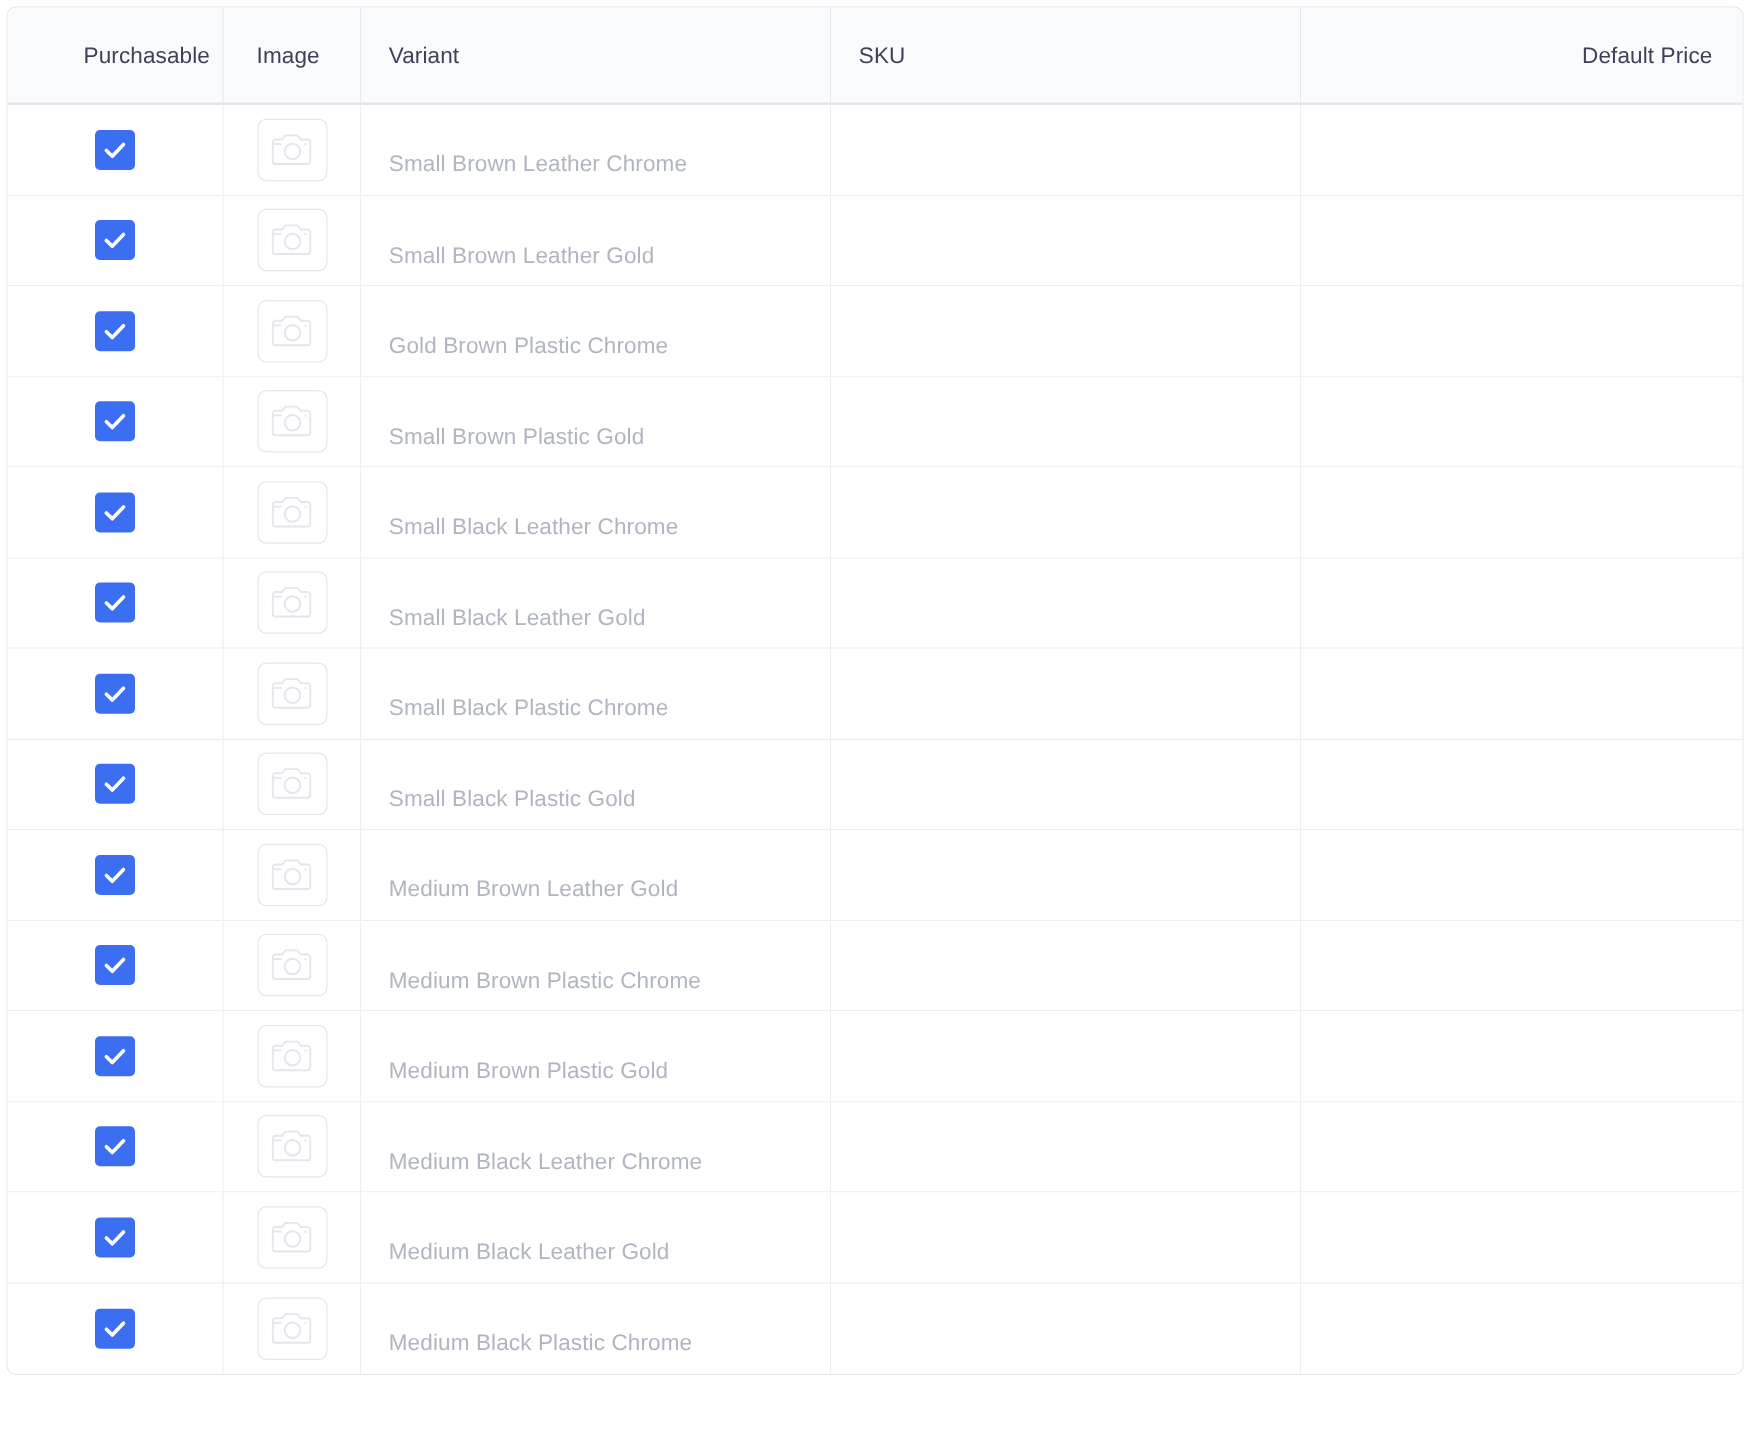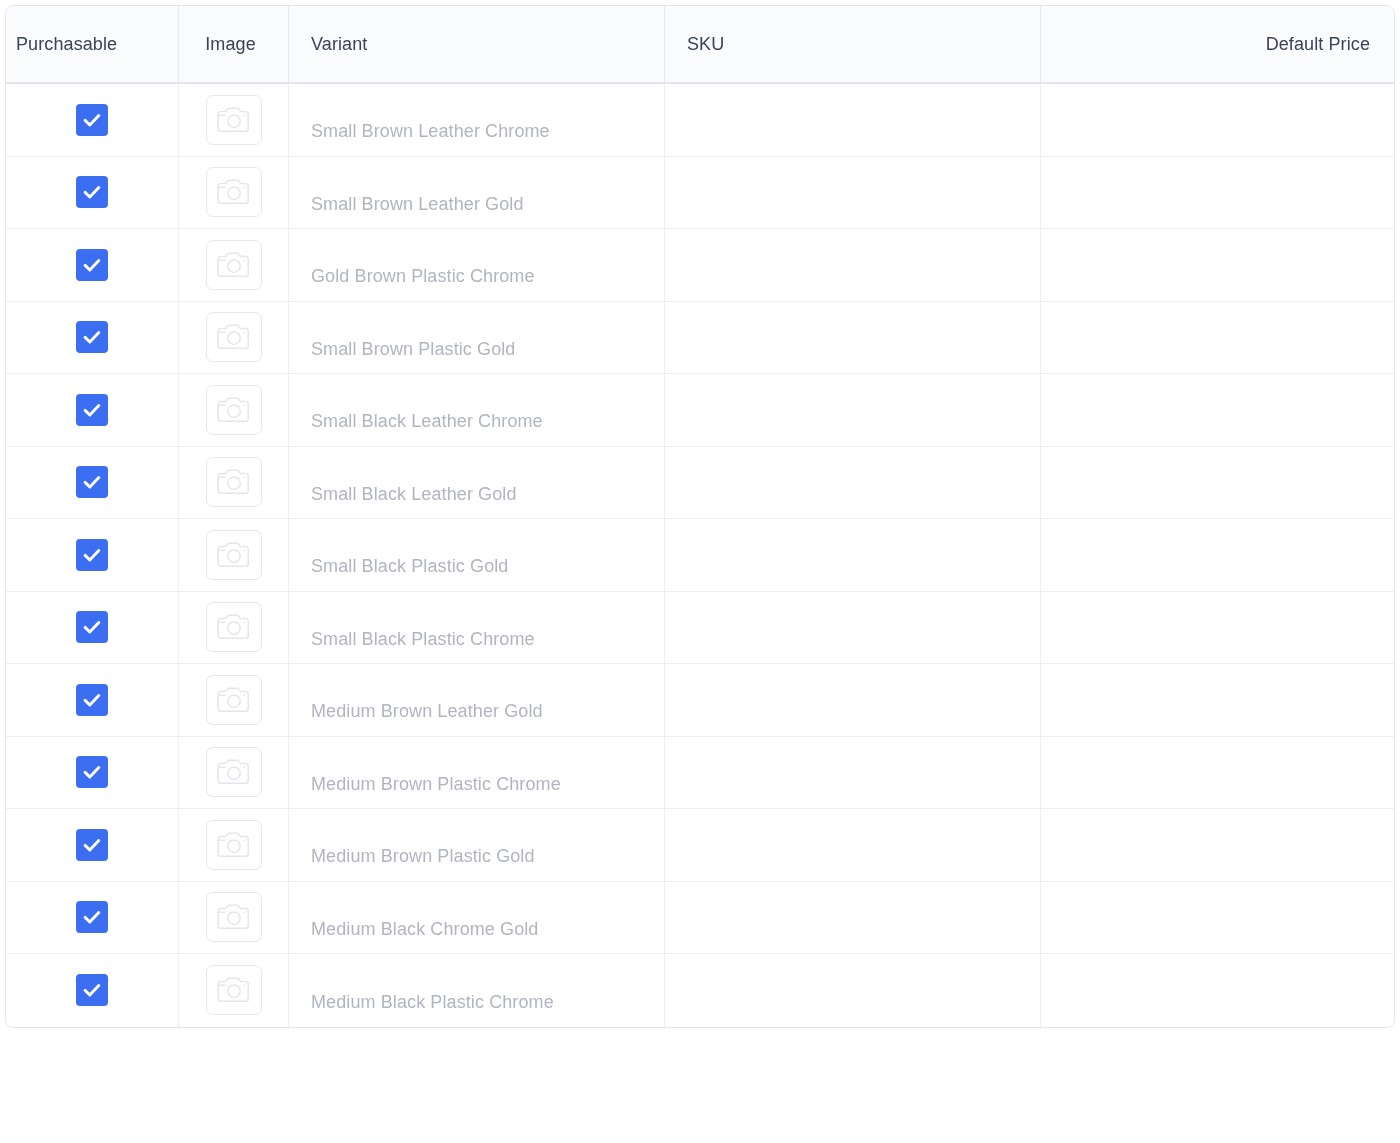--- a/index.html
+++ b/index.html
@@ -43,21 +43,21 @@
     letter-spacing: 0.1px;
     height: 78px;
     padding: 0 28px;
     text-align: left;
     vertical-align: middle;
     border-bottom: 2px solid #e3e6ec;
     border-right: 1px solid #e6e9ef;
     white-space: nowrap;
   }
   thead th:last-child { border-right: none; }
-  th.col-purchasable { width: 173px; text-align: left; padding: 0 10px; }
+  th.col-purchasable { width: 173px; text-align: right; padding: 0 10px; }
   th.col-image       { width: 110px; padding-left: 22px; text-align: center; }
   th.col-variant     { width: 376px; padding-left: 22px; }
   th.col-sku         { width: 376px; padding-left: 22px; }
   th.col-price       { width: 353px; text-align: right; padding-right: 24px; }
 
   
   tbody td {
     height: 72.5px;
     padding: 0;
     border-bottom: 1px solid #eceef2;
@@ -282,60 +282,60 @@
           <td class="cell-purchasable"><span class="checkbox" role="checkbox" aria-checked="true"><svg viewBox="0 0 24 24" aria-hidden="true">
                 <path d="M4.5 12.4 L9.6 17.4 L19.4 7.2" fill="none" stroke="#ffffff" stroke-width="3.2" stroke-linecap="round" stroke-linejoin="round"></path>
               </svg></span></td>
           <td class="cell-image"><span class="img-placeholder"><svg viewBox="0 0 34 26" aria-hidden="true">
                 <path d="M1.2 6.8 a2.2 2.2 0 0 1 2.2-2.2 h5.4 l1.9-2.6 a1.6 1.6 0 0 1 1.3-.7 h8.4 a1.6 1.6 0 0 1 1.3 .7 l1.9 2.6 h5.4 a2.2 2.2 0 0 1 2.2 2.2 v15.2 a2.2 2.2 0 0 1 -2.2 2.2 h-25.6 a2.2 2.2 0 0 1 -2.2 -2.2 z" fill="none" stroke="#e3e6ec" stroke-width="1.5"></path>
                 <circle cx="17" cy="14.2" r="6.2" fill="none" stroke="#e3e6ec" stroke-width="1.5"></circle>
                 <circle cx="27.4" cy="8.4" r="0.95" fill="#e3e6ec"></circle>
                 <path d="M1.2 8.2 h7.2" fill="none" stroke="#e3e6ec" stroke-width="1.4"></path>
               </svg></span></td>
           <td class="cell-variant">
+            <span class="variant-text">Small Black Plastic Chrome</span>
+          </td>
+          <td class="cell-sku">
+            <input type="text" class="cell-input" style="">
+          </td>
+          <td class="cell-price">
+            <input type="text" class="cell-input align-right" style="">
+          </td>
+        </tr>
+        <tr>
+          <td class="cell-purchasable"><span class="checkbox" role="checkbox" aria-checked="true"><svg viewBox="0 0 24 24" aria-hidden="true">
+                <path d="M4.5 12.4 L9.6 17.4 L19.4 7.2" fill="none" stroke="#ffffff" stroke-width="3.2" stroke-linecap="round" stroke-linejoin="round"></path>
+              </svg></span></td>
+          <td class="cell-image"><span class="img-placeholder"><svg viewBox="0 0 34 26" aria-hidden="true">
+                <path d="M1.2 6.8 a2.2 2.2 0 0 1 2.2-2.2 h5.4 l1.9-2.6 a1.6 1.6 0 0 1 1.3-.7 h8.4 a1.6 1.6 0 0 1 1.3 .7 l1.9 2.6 h5.4 a2.2 2.2 0 0 1 2.2 2.2 v15.2 a2.2 2.2 0 0 1 -2.2 2.2 h-25.6 a2.2 2.2 0 0 1 -2.2 -2.2 z" fill="none" stroke="#e3e6ec" stroke-width="1.5"></path>
+                <circle cx="17" cy="14.2" r="6.2" fill="none" stroke="#e3e6ec" stroke-width="1.5"></circle>
+                <circle cx="27.4" cy="8.4" r="0.95" fill="#e3e6ec"></circle>
+                <path d="M1.2 8.2 h7.2" fill="none" stroke="#e3e6ec" stroke-width="1.4"></path>
+              </svg></span></td>
+          <td class="cell-variant">
             <span class="variant-text">Small Black Plastic Gold</span>
           </td>
           <td class="cell-sku">
             <input type="text" class="cell-input" style="">
           </td>
           <td class="cell-price">
             <input type="text" class="cell-input align-right" style="">
           </td>
         </tr>
         <tr>
           <td class="cell-purchasable"><span class="checkbox" role="checkbox" aria-checked="true"><svg viewBox="0 0 24 24" aria-hidden="true">
                 <path d="M4.5 12.4 L9.6 17.4 L19.4 7.2" fill="none" stroke="#ffffff" stroke-width="3.2" stroke-linecap="round" stroke-linejoin="round"></path>
               </svg></span></td>
           <td class="cell-image"><span class="img-placeholder"><svg viewBox="0 0 34 26" aria-hidden="true">
                 <path d="M1.2 6.8 a2.2 2.2 0 0 1 2.2-2.2 h5.4 l1.9-2.6 a1.6 1.6 0 0 1 1.3-.7 h8.4 a1.6 1.6 0 0 1 1.3 .7 l1.9 2.6 h5.4 a2.2 2.2 0 0 1 2.2 2.2 v15.2 a2.2 2.2 0 0 1 -2.2 2.2 h-25.6 a2.2 2.2 0 0 1 -2.2 -2.2 z" fill="none" stroke="#e3e6ec" stroke-width="1.5"></path>
                 <circle cx="17" cy="14.2" r="6.2" fill="none" stroke="#e3e6ec" stroke-width="1.5"></circle>
                 <circle cx="27.4" cy="8.4" r="0.95" fill="#e3e6ec"></circle>
                 <path d="M1.2 8.2 h7.2" fill="none" stroke="#e3e6ec" stroke-width="1.4"></path>
               </svg></span></td>
           <td class="cell-variant">
-            <span class="variant-text">Small Black Plastic Chrome</span>
-          </td>
-          <td class="cell-sku">
-            <input type="text" class="cell-input" style="">
-          </td>
-          <td class="cell-price">
-            <input type="text" class="cell-input align-right" style="">
-          </td>
-        </tr>
-        <tr>
-          <td class="cell-purchasable"><span class="checkbox" role="checkbox" aria-checked="true"><svg viewBox="0 0 24 24" aria-hidden="true">
-                <path d="M4.5 12.4 L9.6 17.4 L19.4 7.2" fill="none" stroke="#ffffff" stroke-width="3.2" stroke-linecap="round" stroke-linejoin="round"></path>
-              </svg></span></td>
-          <td class="cell-image"><span class="img-placeholder"><svg viewBox="0 0 34 26" aria-hidden="true">
-                <path d="M1.2 6.8 a2.2 2.2 0 0 1 2.2-2.2 h5.4 l1.9-2.6 a1.6 1.6 0 0 1 1.3-.7 h8.4 a1.6 1.6 0 0 1 1.3 .7 l1.9 2.6 h5.4 a2.2 2.2 0 0 1 2.2 2.2 v15.2 a2.2 2.2 0 0 1 -2.2 2.2 h-25.6 a2.2 2.2 0 0 1 -2.2 -2.2 z" fill="none" stroke="#e3e6ec" stroke-width="1.5"></path>
-                <circle cx="17" cy="14.2" r="6.2" fill="none" stroke="#e3e6ec" stroke-width="1.5"></circle>
-                <circle cx="27.4" cy="8.4" r="0.95" fill="#e3e6ec"></circle>
-                <path d="M1.2 8.2 h7.2" fill="none" stroke="#e3e6ec" stroke-width="1.4"></path>
-              </svg></span></td>
-          <td class="cell-variant">
             <span class="variant-text">Medium Brown Leather Gold</span>
           </td>
           <td class="cell-sku">
             <input type="text" class="cell-input" style="">
           </td>
           <td class="cell-price">
             <input type="text" class="cell-input align-right" style="">
           </td>
         </tr>
         <tr>
@@ -382,21 +382,41 @@
           <td class="cell-purchasable"><span class="checkbox" role="checkbox" aria-checked="true"><svg viewBox="0 0 24 24" aria-hidden="true">
                 <path d="M4.5 12.4 L9.6 17.4 L19.4 7.2" fill="none" stroke="#ffffff" stroke-width="3.2" stroke-linecap="round" stroke-linejoin="round"></path>
               </svg></span></td>
           <td class="cell-image"><span class="img-placeholder"><svg viewBox="0 0 34 26" aria-hidden="true">
                 <path d="M1.2 6.8 a2.2 2.2 0 0 1 2.2-2.2 h5.4 l1.9-2.6 a1.6 1.6 0 0 1 1.3-.7 h8.4 a1.6 1.6 0 0 1 1.3 .7 l1.9 2.6 h5.4 a2.2 2.2 0 0 1 2.2 2.2 v15.2 a2.2 2.2 0 0 1 -2.2 2.2 h-25.6 a2.2 2.2 0 0 1 -2.2 -2.2 z" fill="none" stroke="#e3e6ec" stroke-width="1.5"></path>
                 <circle cx="17" cy="14.2" r="6.2" fill="none" stroke="#e3e6ec" stroke-width="1.5"></circle>
                 <circle cx="27.4" cy="8.4" r="0.95" fill="#e3e6ec"></circle>
                 <path d="M1.2 8.2 h7.2" fill="none" stroke="#e3e6ec" stroke-width="1.4"></path>
               </svg></span></td>
           <td class="cell-variant">
-            <span class="variant-text">Medium Black Chrome Gold</span>
+            <span class="variant-text">Medium Black Leather Chrome</span>
+          </td>
+          <td class="cell-sku">
+            <input type="text" class="cell-input" style="">
+          </td>
+          <td class="cell-price">
+            <input type="text" class="cell-input align-right" style="">
+          </td>
+        </tr>
+        <tr>
+          <td class="cell-purchasable"><span class="checkbox" role="checkbox" aria-checked="true"><svg viewBox="0 0 24 24" aria-hidden="true">
+                <path d="M4.5 12.4 L9.6 17.4 L19.4 7.2" fill="none" stroke="#ffffff" stroke-width="3.2" stroke-linecap="round" stroke-linejoin="round"></path>
+              </svg></span></td>
+          <td class="cell-image"><span class="img-placeholder"><svg viewBox="0 0 34 26" aria-hidden="true">
+                <path d="M1.2 6.8 a2.2 2.2 0 0 1 2.2-2.2 h5.4 l1.9-2.6 a1.6 1.6 0 0 1 1.3-.7 h8.4 a1.6 1.6 0 0 1 1.3 .7 l1.9 2.6 h5.4 a2.2 2.2 0 0 1 2.2 2.2 v15.2 a2.2 2.2 0 0 1 -2.2 2.2 h-25.6 a2.2 2.2 0 0 1 -2.2 -2.2 z" fill="none" stroke="#e3e6ec" stroke-width="1.5"></path>
+                <circle cx="17" cy="14.2" r="6.2" fill="none" stroke="#e3e6ec" stroke-width="1.5"></circle>
+                <circle cx="27.4" cy="8.4" r="0.95" fill="#e3e6ec"></circle>
+                <path d="M1.2 8.2 h7.2" fill="none" stroke="#e3e6ec" stroke-width="1.4"></path>
+              </svg></span></td>
+          <td class="cell-variant">
+            <span class="variant-text">Medium Black Leather Gold</span>
           </td>
           <td class="cell-sku">
             <input type="text" class="cell-input" style="">
           </td>
           <td class="cell-price">
             <input type="text" class="cell-input align-right" style="">
           </td>
         </tr>
         <tr>
           <td class="cell-purchasable"><span class="checkbox" role="checkbox" aria-checked="true"><svg viewBox="0 0 24 24" aria-hidden="true">

